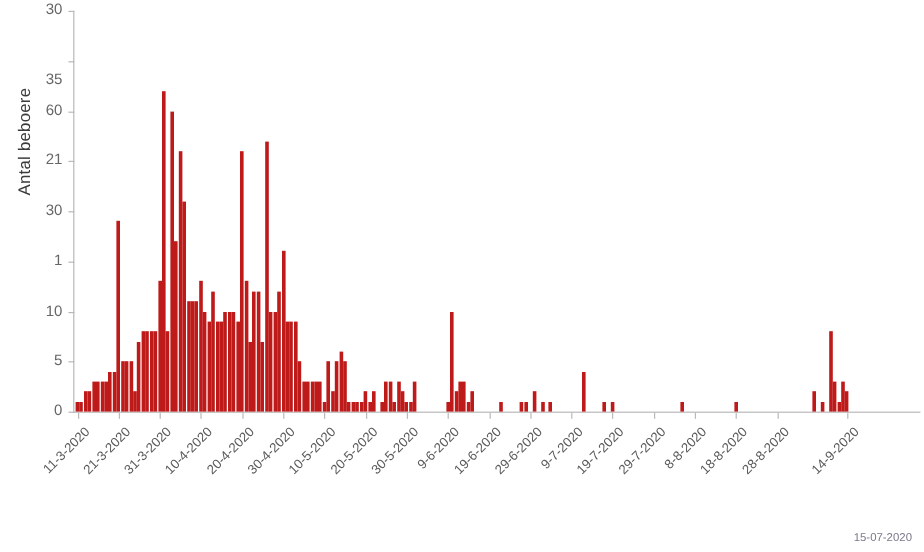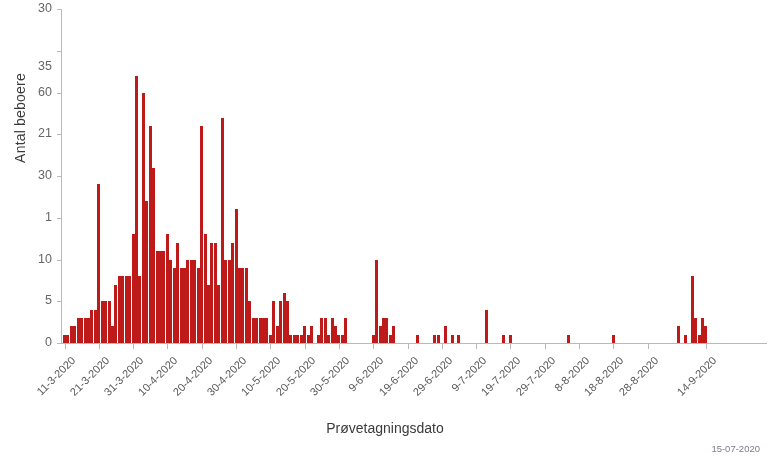--- a/index.html
+++ b/index.html
@@ -242,21 +242,20 @@
       <div class="bar" title="18-8-2020: 1" style="left: 611.8px; width: 3px; height: 8.35px; top: 334.65px; bottom: auto; background: rgb(191, 26, 26);"></div>
       <div class="bar" title="6-9-2020: 2" style="left: 676.97px; width: 3px; height: 16.7px; top: 326.3px; bottom: auto; background: rgb(191, 26, 26);"></div>
       <div class="bar" title="8-9-2020: 1" style="left: 683.83px; width: 3px; height: 8.35px; top: 334.65px; bottom: auto; background: rgb(191, 26, 26);"></div>
       <div class="bar" title="10-9-2020: 8" style="left: 690.69px; width: 3px; height: 66.8px; top: 276.2px; bottom: auto; background: rgb(191, 26, 26);"></div>
       <div class="bar" title="11-9-2020: 3" style="left: 694.12px; width: 3px; height: 25.05px; top: 317.95px; bottom: auto; background: rgb(191, 26, 26);"></div>
       <div class="bar" title="12-9-2020: 1" style="left: 697.55px; width: 3px; height: 8.35px; top: 334.65px; bottom: auto; background: rgb(191, 26, 26);"></div>
       <div class="bar" title="13-9-2020: 3" style="left: 700.98px; width: 3px; height: 25.05px; top: 317.95px; bottom: auto; background: rgb(191, 26, 26);"></div>
       <div class="bar" title="14-9-2020: 2" style="left: 704.41px; width: 3px; height: 16.7px; top: 326.3px; bottom: auto; background: rgb(191, 26, 26);"></div>
     </div>
 
-  <div class="x-axis-title">Prøvetagningsdato</div>
 
   <div class="footer-date">15-07-2020</div>
 <div class="tick-mark y-tick-mark" style="top: 343px;"></div>
     <div class="tick-mark y-tick-mark" style="top: 301px;"></div>
     <div class="tick-mark y-tick-mark" style="top: 260px;"></div>
     <div class="tick-mark y-tick-mark" style="top: 218px;"></div>
     <div class="tick-mark y-tick-mark" style="top: 176px;"></div>
     <div class="tick-mark y-tick-mark" style="top: 134px;"></div>
     <div class="tick-mark y-tick-mark" style="top: 93px;"></div>
     <div class="tick-mark y-tick-mark" style="top: 51px;"></div>

